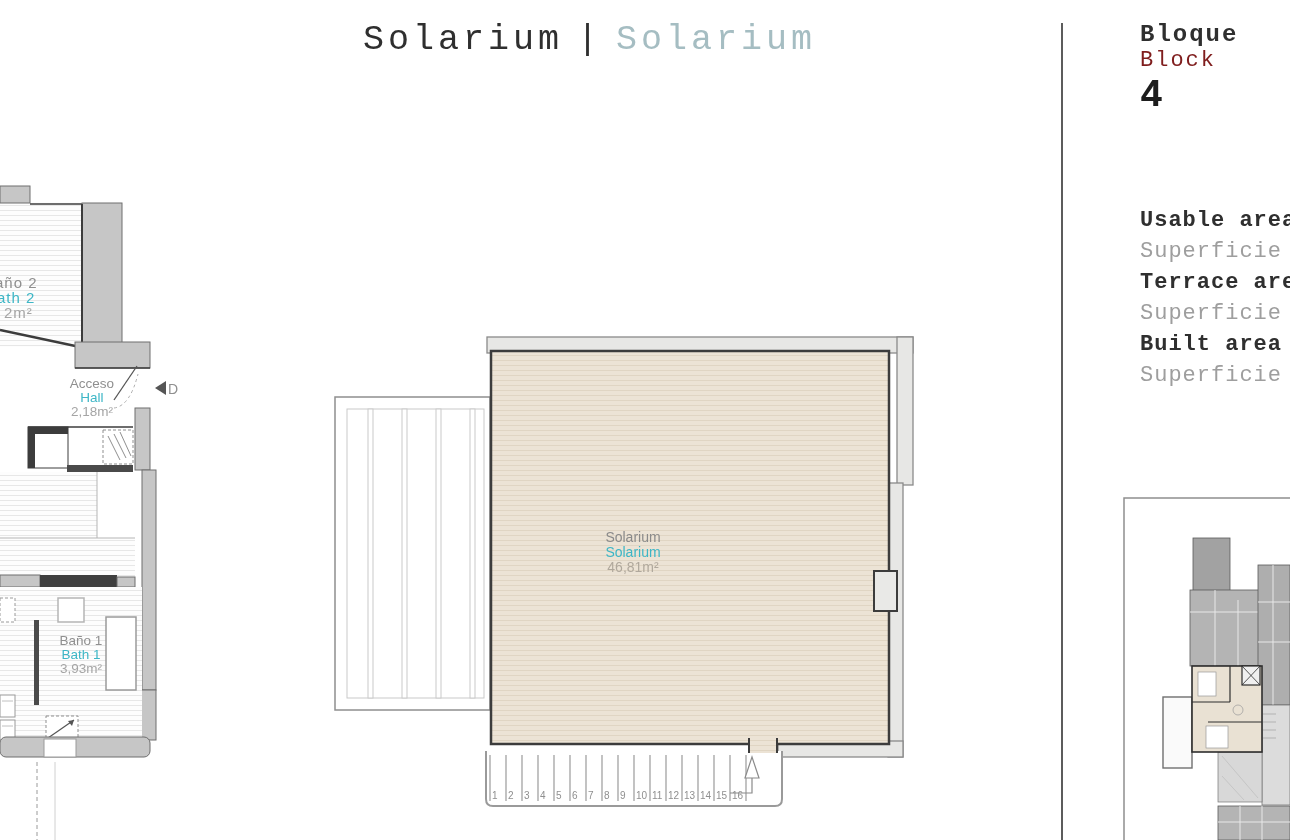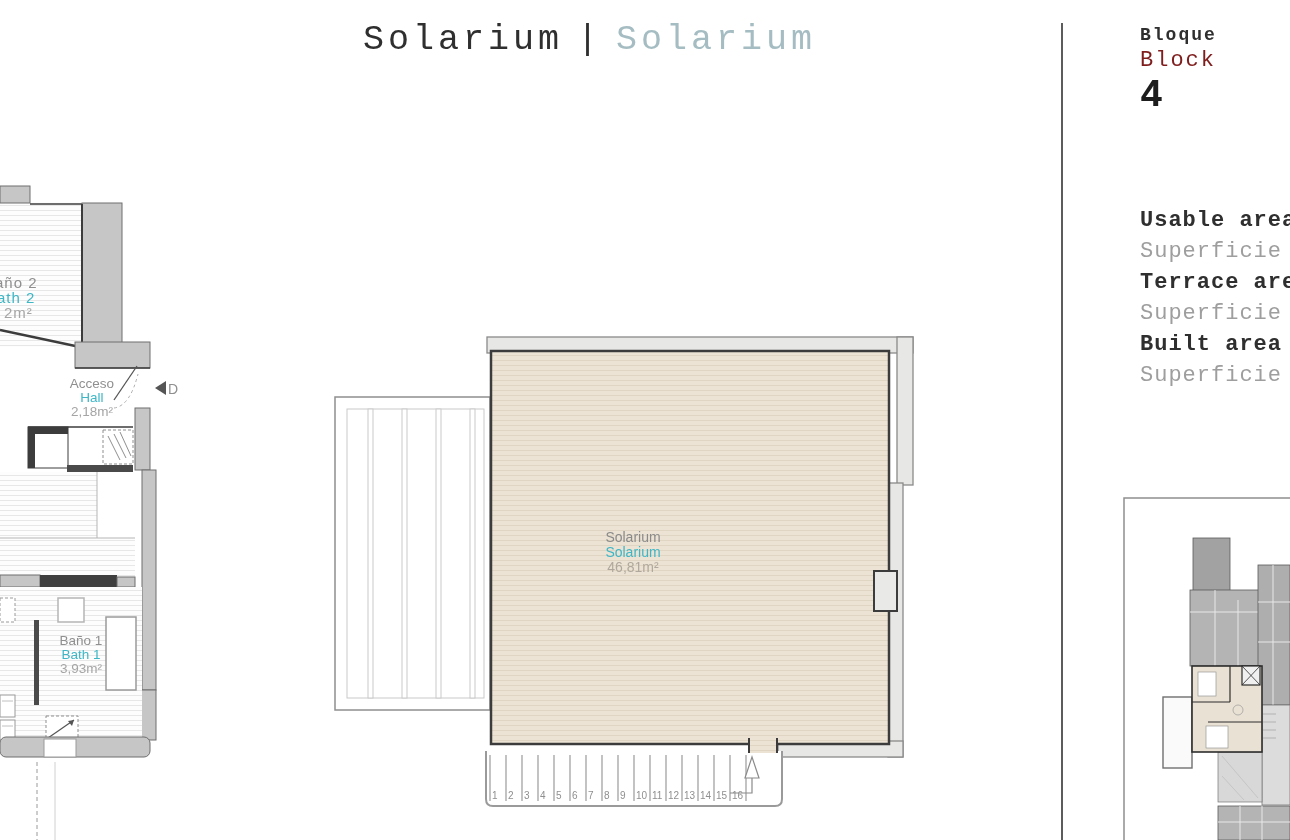--- a/index.html
+++ b/index.html
@@ -9,21 +9,21 @@
   .floor-label{position:absolute;left:4px;top:16px;font-family:"Liberation Mono", monospace;
                font-size:46px;letter-spacing:12px;color:#a5bdc2;white-space:nowrap;}
   .sheet-title{position:absolute;left:363px;top:20px;font-family:"Liberation Mono", monospace;
                font-size:35px;letter-spacing:4px;white-space:nowrap;}
   .sheet-title .es{color:#2f2f2f;}
   .sheet-title .sep{color:#2f2f2f;margin:0 14px;}
   .sheet-title .en{color:#a5bdc2;}
   
   .divider{position:absolute;left:1061px;top:23px;width:2px;height:817px;background:#5c5c5c;}
   .block-panel{position:absolute;left:1140px;top:22px;font-family:"Liberation Mono", monospace;white-space:nowrap;}
-  .block-panel .es{font-weight:bold;color:#2f2f2f;font-size:18px;letter-spacing:2px;line-height:26px;}
+  .block-panel .es{font-weight:bold;color:#2f2f2f;font-size:24px;letter-spacing:2px;line-height:26px;}
   .block-panel .en{color:#7f1d1d;font-size:22px;letter-spacing:2px;line-height:26px;}
   .block-panel .num{font-weight:bold;color:#1d1d1d;font-size:38px;line-height:44px;}
   .areas-panel{position:absolute;left:1140px;top:205px;font-family:"Liberation Mono", monospace;white-space:nowrap;}
   .areas-panel .row-en{font-weight:bold;color:#2f2f2f;font-size:22px;line-height:31px;letter-spacing:1px;}
   .areas-panel .row-es{color:#9e9e9e;font-size:22px;line-height:31px;letter-spacing:1px;}
   
   .plan-label{font-family:"Liberation Sans", sans-serif;}
   svg{position:absolute;left:0;top:0;}
 </style>
 </head>

